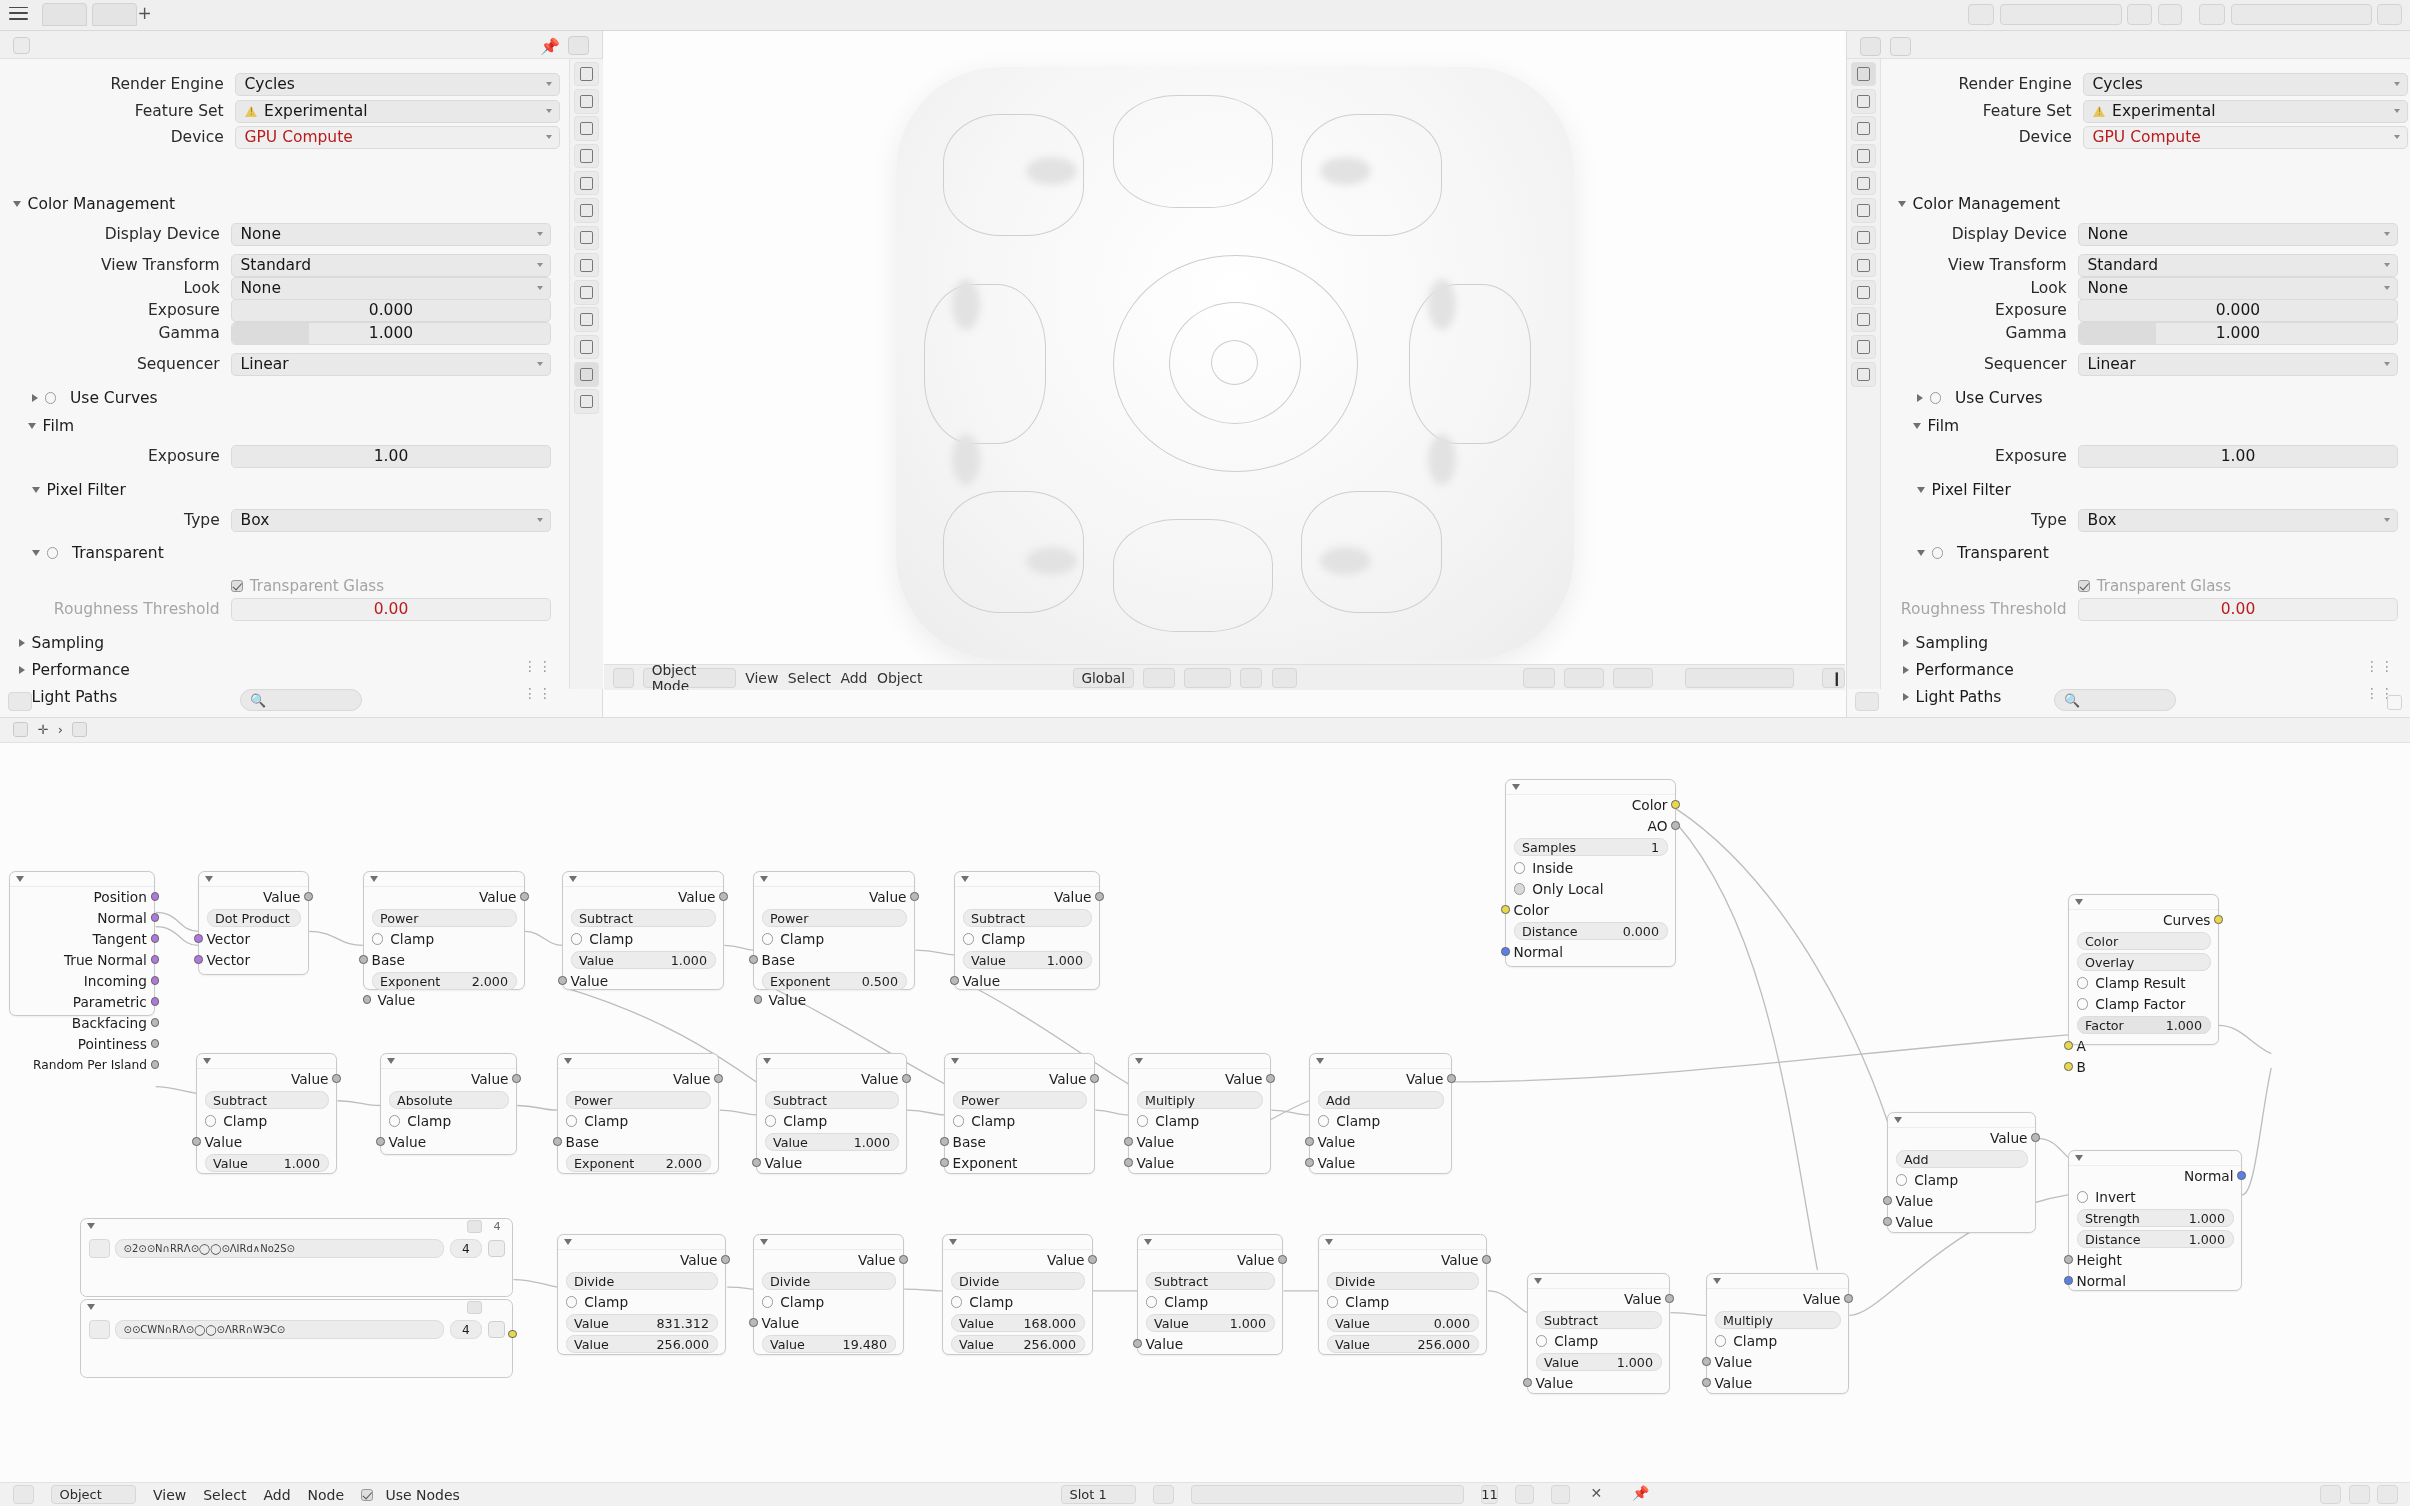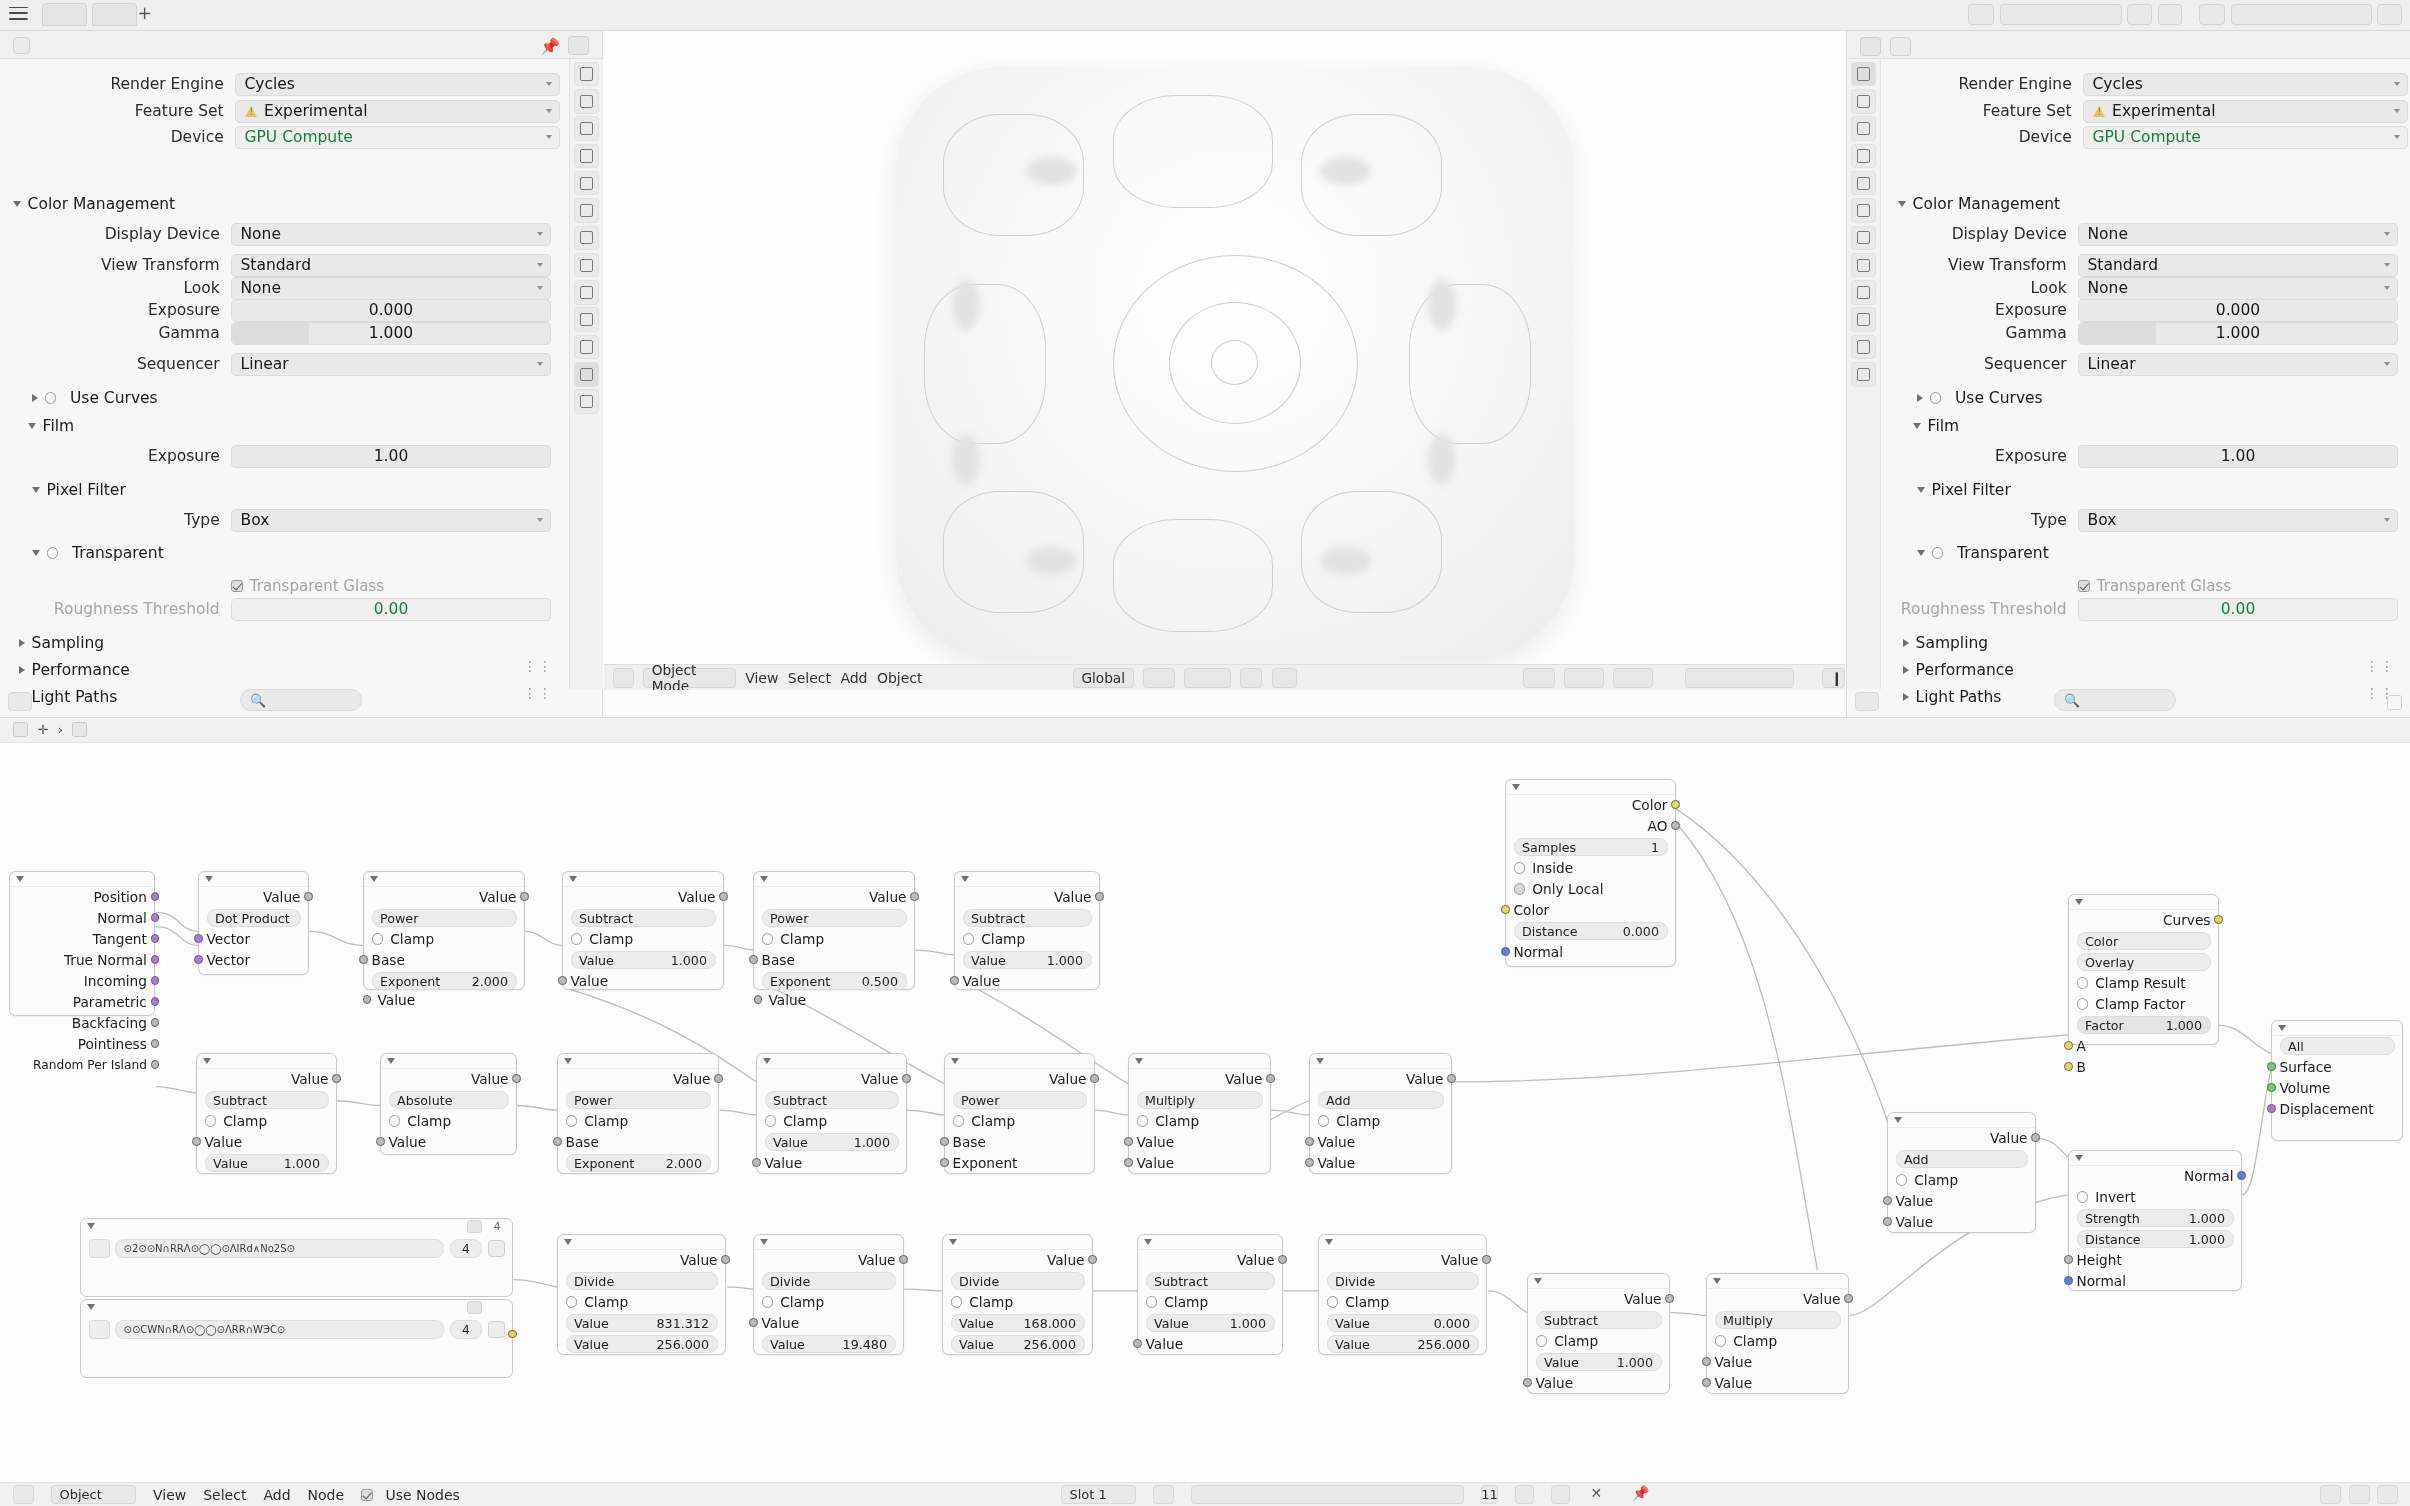--- a/index.html
+++ b/index.html
@@ -35,21 +35,21 @@
   .tabcol { position:absolute; top:28px; width:34px; bottom:28px; background:#f2f2f2; }
   .props.left .tabcol { left:569px; border-left:0.9px solid #e2e2e2;}
   .props.right .tabcol { left:0px; border-right:0.9px solid #e2e2e2;}
   .tabicon { width:24.5px; height:24.5px; margin:2.8px auto; border-radius:3.8px; background:#eaeaea; border:0.9px solid #e0e0e0; position:relative; }
   .tabicon.active { background:#dedede; }
   .tabicon i { position:absolute; inset:4.7px; border:1.5px solid #777; border-radius:1.9px; }
 
   .prow { position:absolute; height:22.6px; display:flex; align-items:center; }
   .plabel { text-align:right; padding-right:11.3px; color:#2a2a2a; font-size:15.5px; white-space:nowrap; }
   .pfield { height:22.6px; background:#e9e9e9; border:0.9px solid #dadada; border-radius:4.7px; display:flex; align-items:center; padding:0 8.5px; font-size:15.5px; color:#171717; position:relative;}
-  .pfield.dim { color:#15803d; background:#efefef; }
+  .pfield.dim { color:#b91c1c; background:#efefef; }
   .pfield .chev { position:absolute; right:6.6px; top:7.5px; width:0;height:0;border-left:3.8px solid transparent;border-right:3.8px solid transparent;border-top:4.7px solid #8e8e8e;}
   .pfield.center { justify-content:center; }
   .pfield .barfill { position:absolute; left:0; top:0; bottom:0; background:#dcdcdc; border-radius:4.7px 0 0 4.7px;}
   .pfield .val { position:relative; z-index:2; width:100%; text-align:center;}
   .section { position:absolute; font-size:15.5px; color:#1b1b1b; display:flex; align-items:center; gap:6.6px;}
   .tri { width:0;height:0;border-left:4.7px solid transparent;border-right:4.7px solid transparent;border-top:6.6px solid #707070; }
   .tri.closed { border-left:6.6px solid #707070; border-top:4.7px solid transparent; border-bottom:4.7px solid transparent; border-right:none; }
   .warnico { width:14px;height:13px; margin-right:5.6px; position:relative; }
   .warnico::after{ content:"!"; position:absolute; inset:0; color:#b08a1b; font-size:11.3px; text-align:center; }
   .warnico::before{ content:""; position:absolute; left:0; top:0.9px; border-left:6.6px solid transparent;border-right:6.6px solid transparent;border-bottom:11.3px solid #e8c55c;}
@@ -1101,42 +1101,20 @@
         <div class="nrow">
             <span class="sock in s-grey" style="top:5.6px"></span>
             <span>Height</span>
           </div>
         <div class="nrow">
             <span class="sock in s-blue" style="top:5.6px"></span>
             <span>Normal</span>
           </div>
       </div>
 
-      <div class="node" style="left:2271px;top:277px;width:132px;height:121px">
-        <div class="nhead">
-            <span class="tri"></span>
-          </div>
-        <div class="nrow">
-            <div class="nfield">
-              <span class="lab">All</span>
-            </div>
-          </div>
-        <div class="nrow">
-            <span class="sock in s-green" style="top:5.6px"></span>
-            <span>Surface</span>
-          </div>
-        <div class="nrow">
-            <span class="sock in s-green" style="top:5.6px"></span>
-            <span>Volume</span>
-          </div>
-        <div class="nrow">
-            <span class="sock in s-purple" style="top:5.6px"></span>
-            <span>Displacement</span>
-          </div>
-      </div>
 
       <div class="imgnode" style="left:80px;top:475px;width:433px;height:79px">
         <div class="nhead" style="position:relative;height:17px">
           <span class="tri" style="position:absolute;left:5.6px;top:4.7px"></span>
           <span class="mini-ico" style="position:absolute;right:30px;top:1.9px"></span>
           <span style="position:absolute;right:11.3px;top:1.9px;font-size:11.3px;color:#6a6a6a">4</span>
         </div>
         <div class="imgrow">
           <div class="imgbtn"></div>
           <div class="imgname">⊙2⊙⊙N∩RRΛ⊙◯◯⊙ΛIRd∧Nо2S⊙</div>

